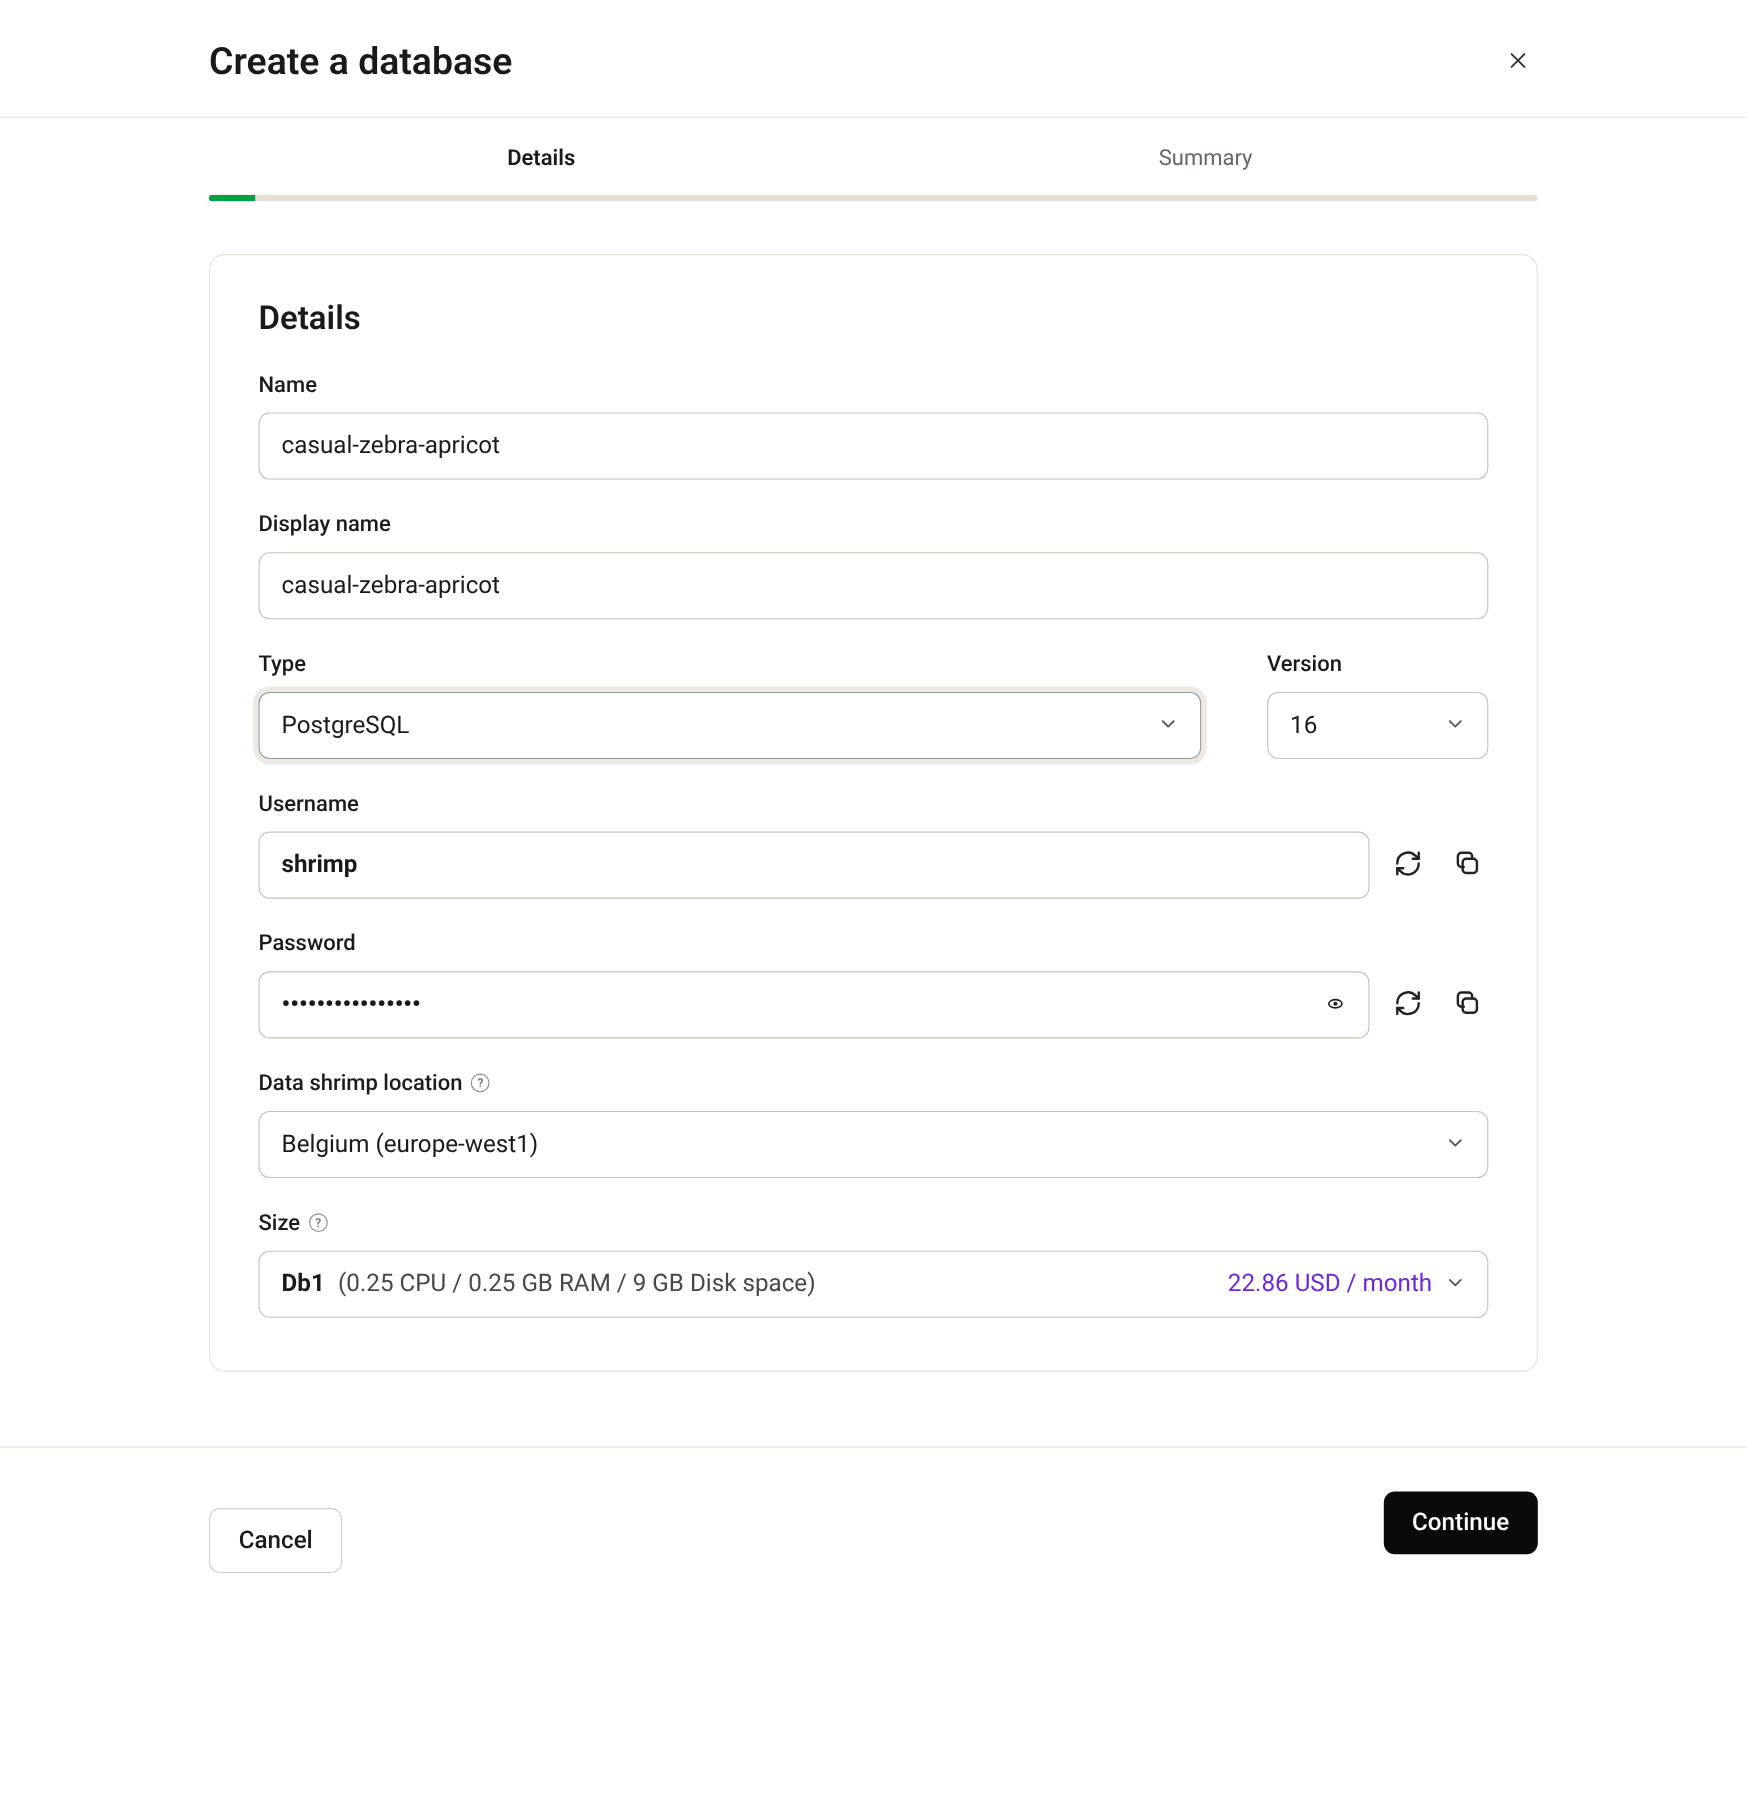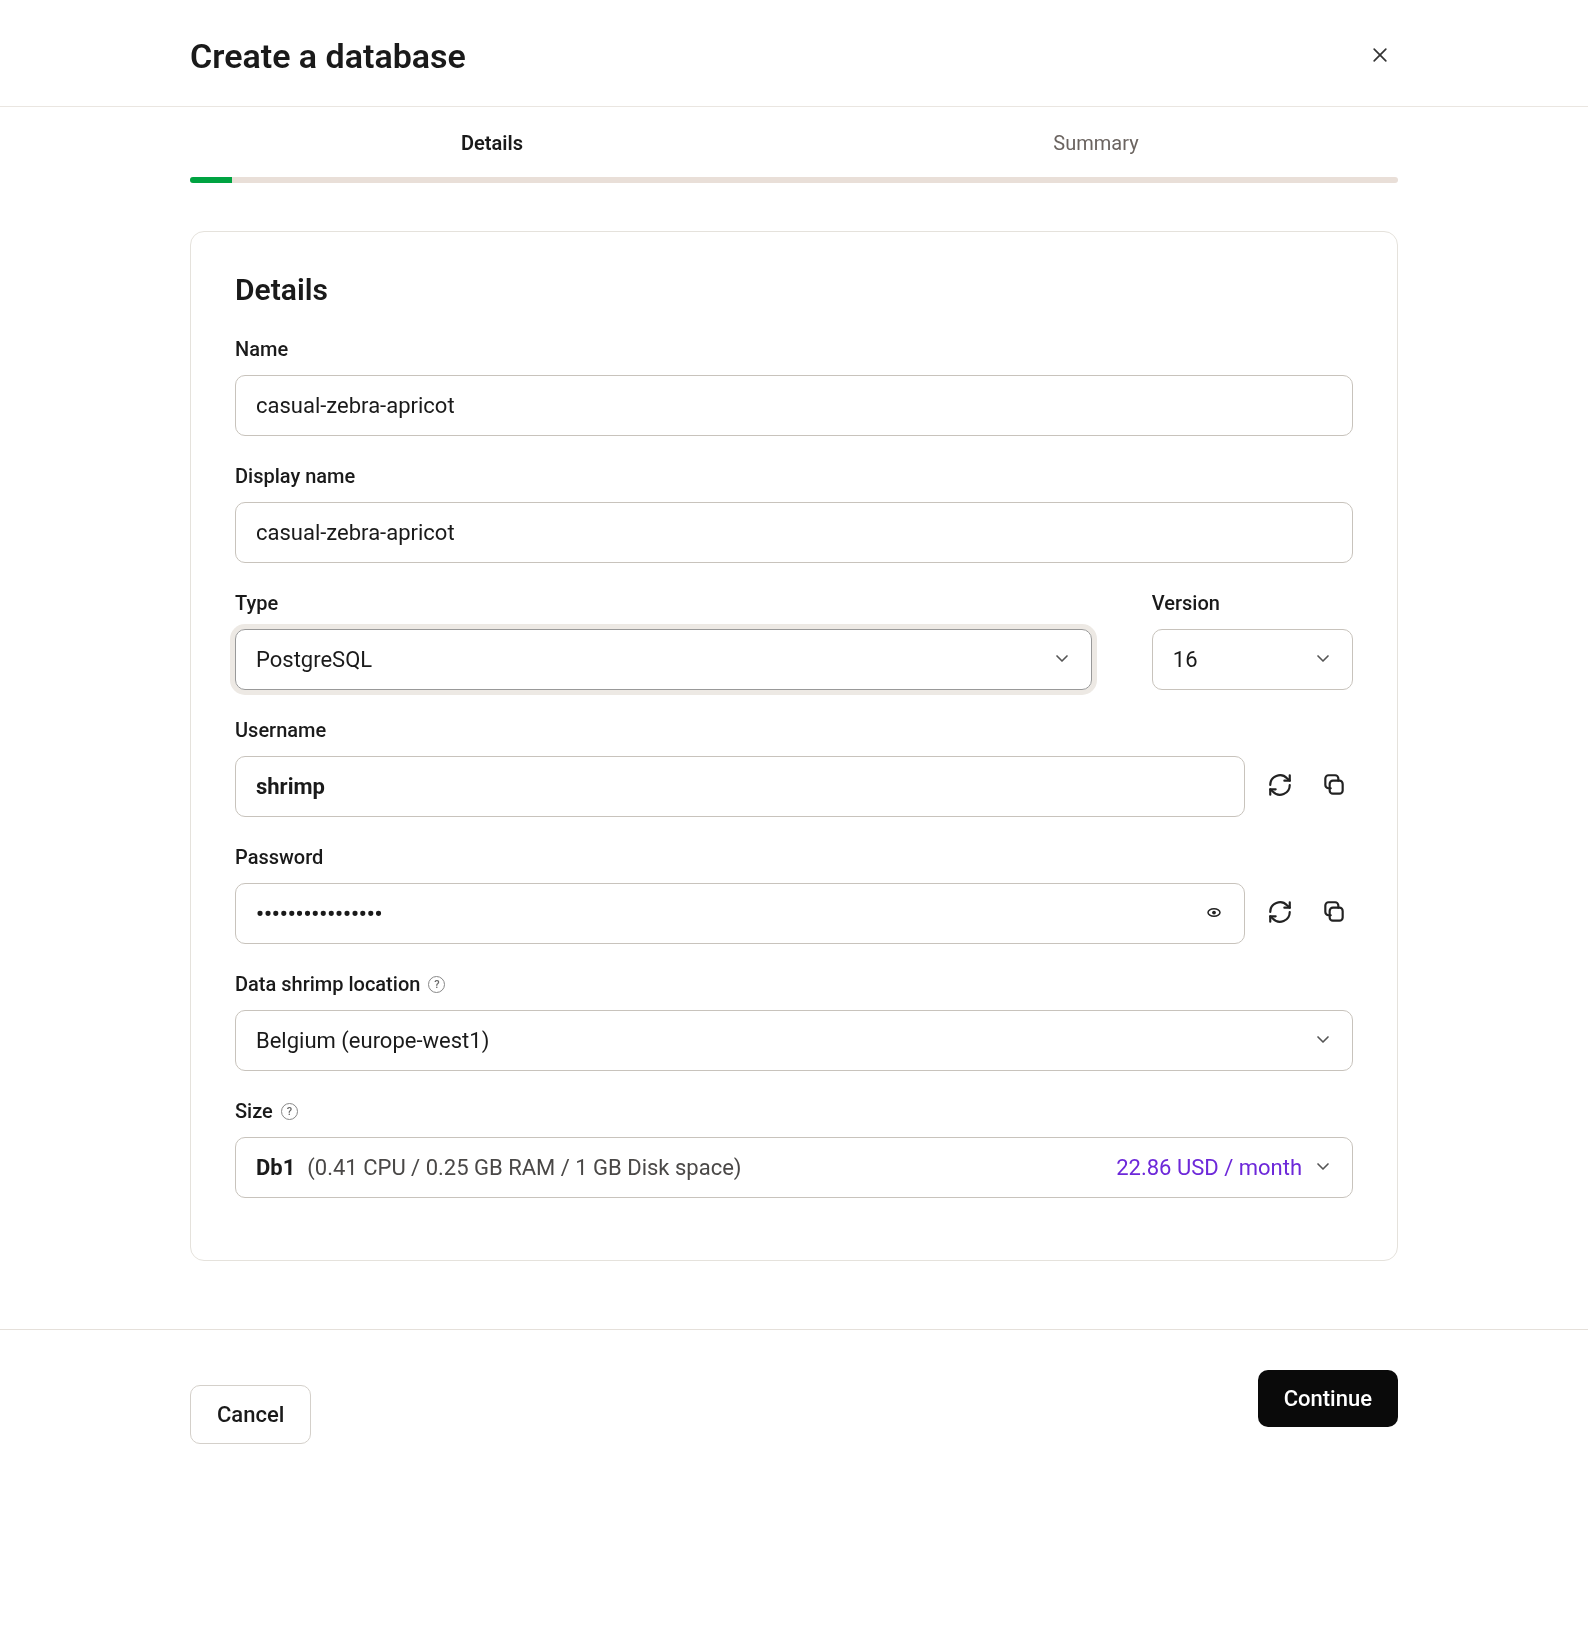--- a/index.html
+++ b/index.html
@@ -93,21 +93,21 @@
       font-weight: 600;
       color: #1a1a1a;
       margin-bottom: 30px;
     }
     
     .form-group {
       margin-bottom: 28px;
     }
     
     .form-group:last-child {
-      margin-bottom: 18px;
+      margin-bottom: 4px;
     }
     
     .form-label {
       display: flex;
       align-items: center;
       gap: 8px;
       font-size: 20px;
       color: #1a1a1a;
       font-weight: 500;
       margin-bottom: 14px;
@@ -421,21 +421,21 @@
   </div>
 
   <div class="form-group">
     <label class="form-label">
       <span>Size</span>
       <span class="help-icon">?</span>
     </label>
     <div class="select-wrapper">
       <div class="form-select size-select">
         <span class="size-name">Db1</span>
-        <span class="size-spec">(0.41 CPU / 0.25 GB RAM / 1 GB Disk space)</span>
+        <span class="size-spec">(0.25 CPU / 0.25 GB RAM / 9 GB Disk space)</span>
         <span class="size-price">22.86 USD / month</span>
       </div>
       <span class="chevron-icon">
         <svg viewBox="0 0 24 24" fill="none" stroke="#555" stroke-width="2" stroke-linecap="round" stroke-linejoin="round">
           <polyline points="6 9 12 15 18 9"></polyline>
         </svg>
       </span>
     </div>
   </div>
 

